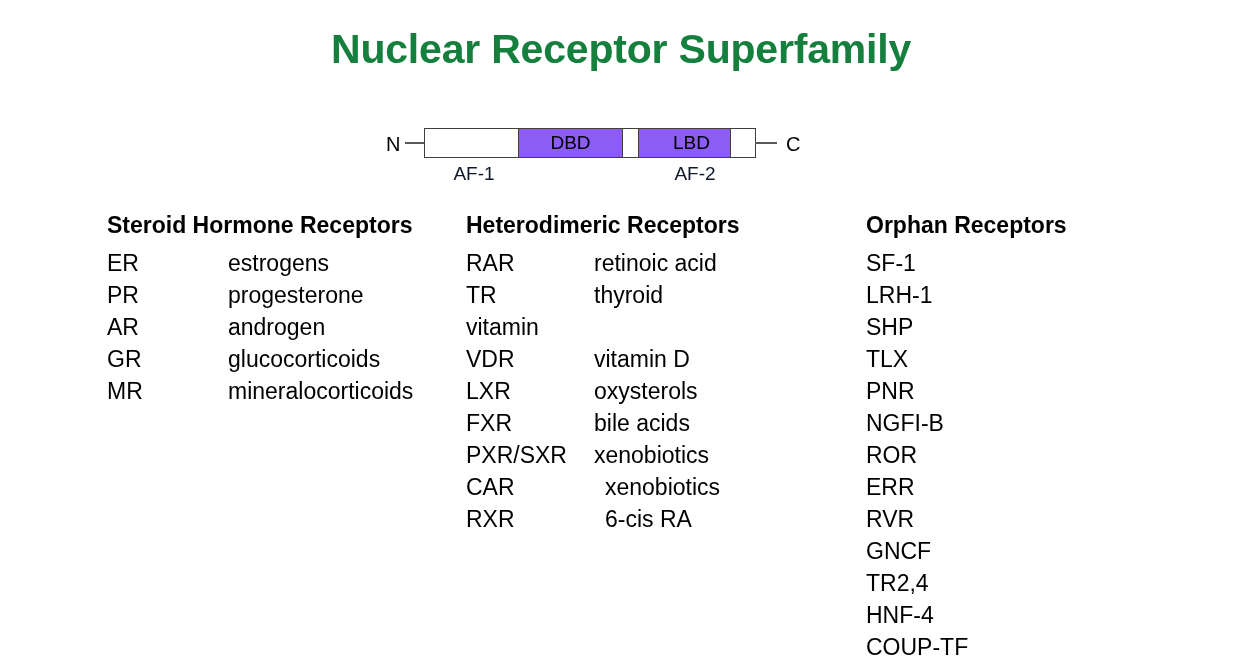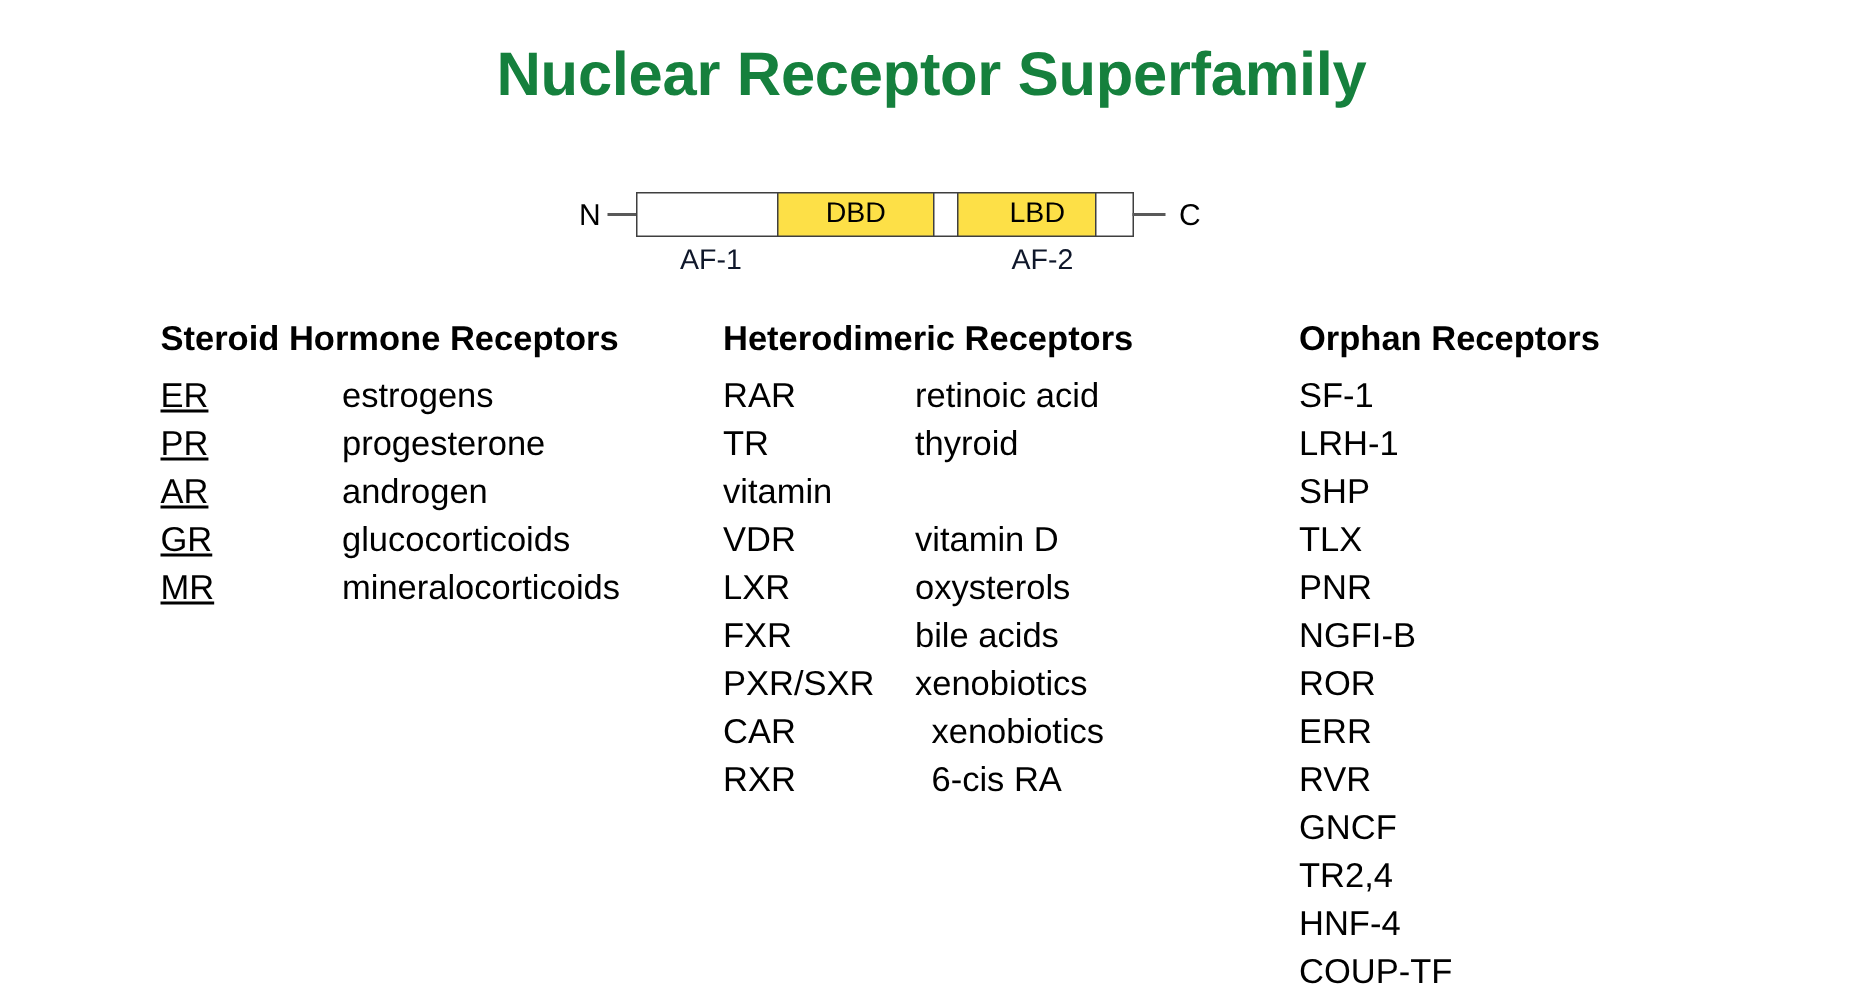--- a/index.html
+++ b/index.html
@@ -57,21 +57,21 @@
   #line-c { left: 755px; width: 22px; }
 
   .dd-box {
     position: absolute;
     top: 128px;
     height: 30px;
     box-sizing: border-box;
     border: 1.5px solid #3f3f3f;
     background: #ffffff;
   }
-  .dd-box.blue { background: #fde047; }
+  .dd-box.blue { background: #8b5cf6; }
   .dd-box .seg-label {
     display: block;
     text-align: center;
     font-size: 19px;
     line-height: 27px;
     color: #000;
     white-space: nowrap;
   }
 
   #seg-nterm { left: 424px; width: 95px; }
@@ -96,21 +96,21 @@
     position: absolute;
     left: 0;
     top: 210px;
     width: 1242px;
   }
   .rcol {
     position: absolute;
     top: 0;
   }
   #col-steroid       { left: 107px; }
-  #col-heterodimeric { left: 482px; }
+  #col-heterodimeric { left: 466px; }
   #col-orphan        { left: 866px; }
 
   .rcol-header {
     font-size: 23px;
     font-weight: bold;
     line-height: 30px;
     white-space: nowrap;
     margin-bottom: 7px;
   }
   .rrow {
@@ -121,21 +121,21 @@
   }
   .rrow .abbr {
     display: inline-block;
     vertical-align: top;
   }
   .rrow .desc {
     display: inline-block;
     vertical-align: top;
   }
   
-  #col-steroid .abbr       { width: 121px; text-decoration: underline; }
+  #col-steroid .abbr       { width: 121px; }
   #col-heterodimeric .abbr { width: 128px; }
   #col-orphan .abbr        { width: auto; }
   .rrow.wrapline .abbr     { width: auto; }
   .rrow.indent-desc .desc  { padding-left: 11px; }
 </style>
 </head>
 <body>
 
 <div id="slide-title">Nuclear Receptor Superfamily</div>
 

